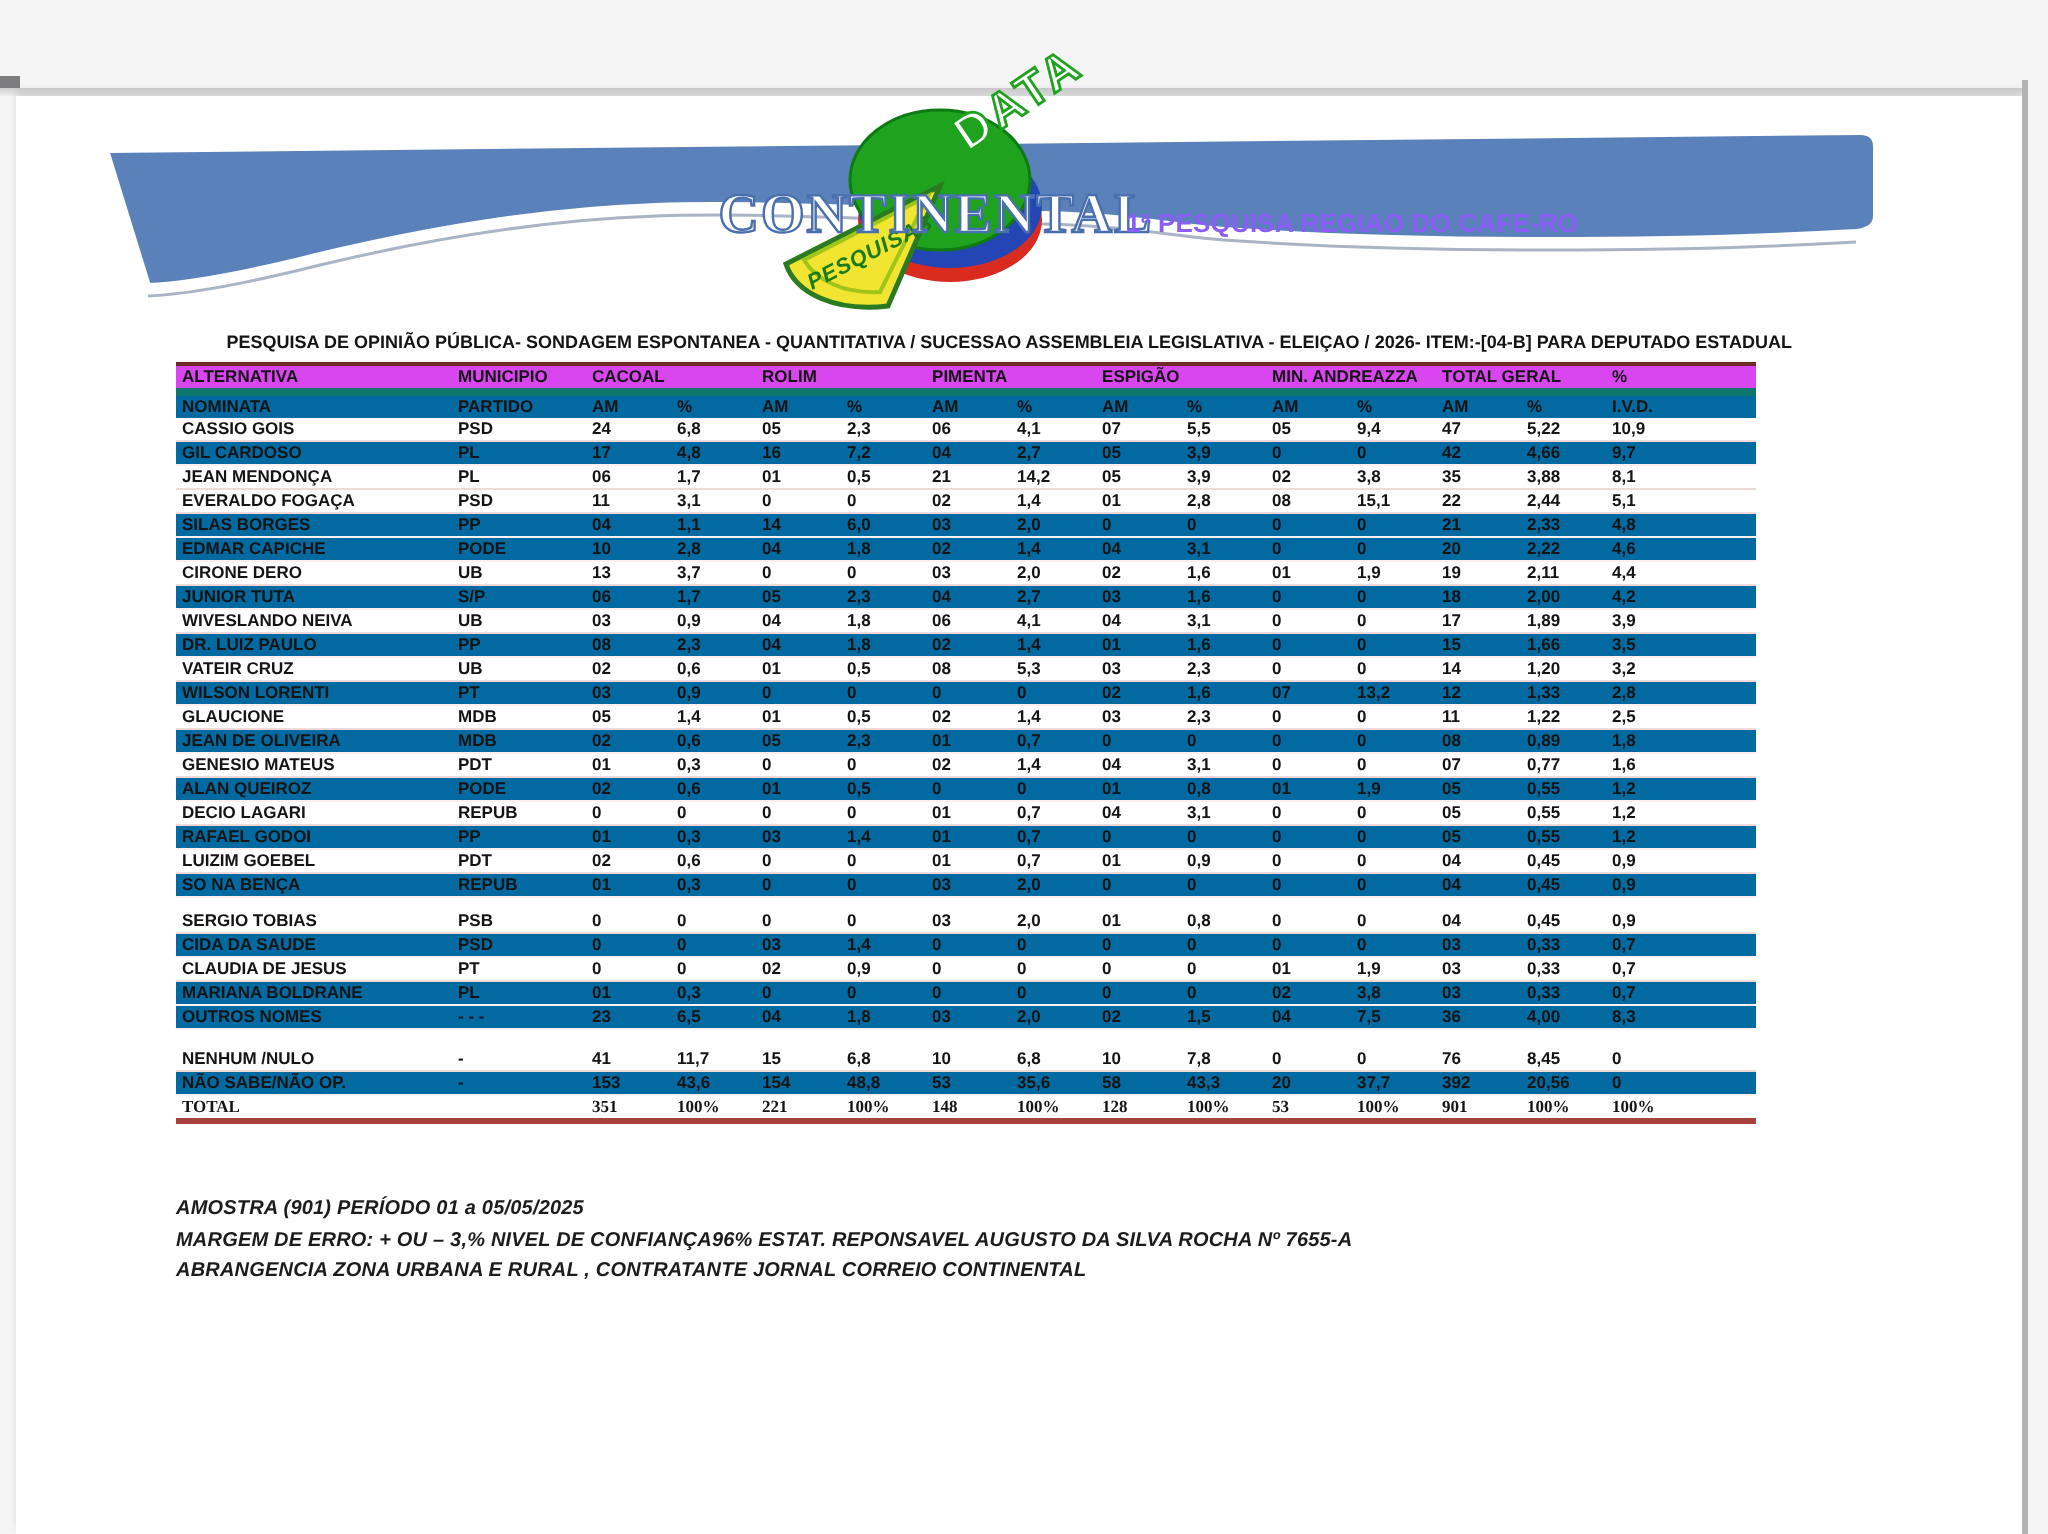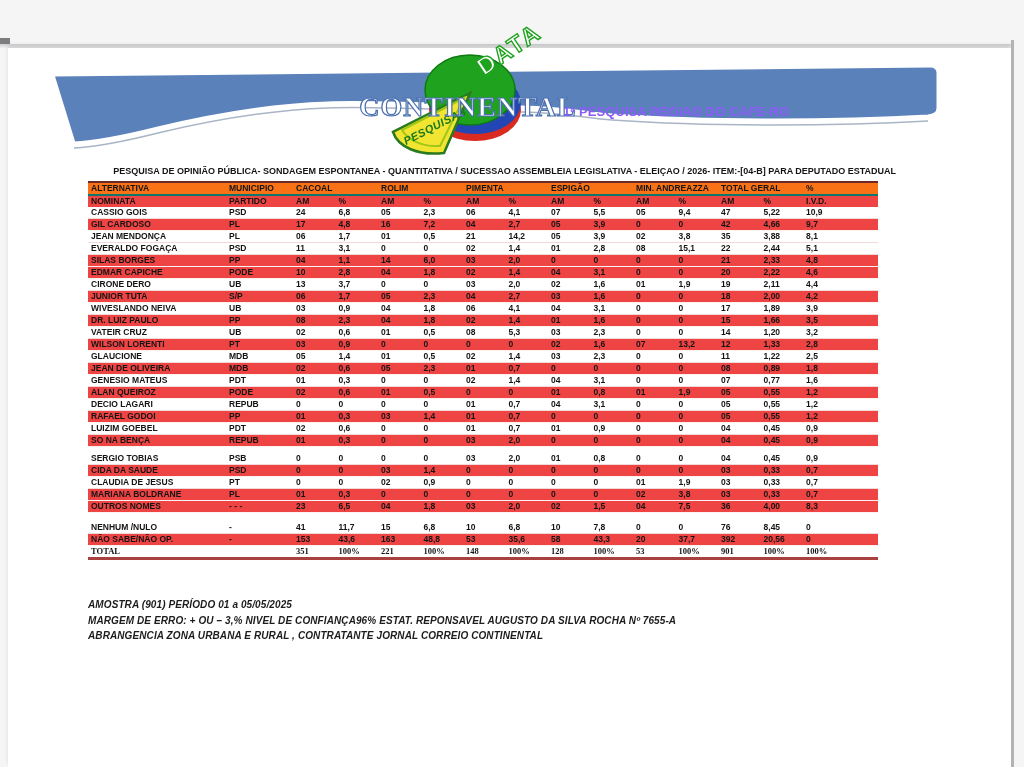--- a/index.html
+++ b/index.html
@@ -46,22 +46,22 @@
   .table-wrap{position:absolute;left:88px;top:181px;width:790px;}
   table.results{
     border-collapse:collapse;table-layout:fixed;width:790px;
     font-family:"Liberation Sans",sans-serif;font-size:8.5px;font-weight:bold;color:#141414;
   }
   table.results tr{height:11.4px;}
   table.results th,table.results td{
     padding:0 1px 0 3px;text-align:left;vertical-align:middle;
     white-space:nowrap;overflow:hidden;line-height:11px;font-weight:bold;
   }
-  tr.h1{border-top:2px solid #6d2a28;border-bottom:2px solid #0f766e;background:#f97316;}
-  tr.pink{background:#ef4444;}
+  tr.h1{border-top:2px solid #6d2a28;border-bottom:4px solid #0f766e;background:#d946ef;}
+  tr.pink{background:#0369a1;}
   tbody tr.datarow{border-bottom:1px solid #f0dad9;}
   tbody tr.datarow.pink{border-bottom:1px solid #fbf1f0;}
   tr.lastrow{border-bottom:3px solid #a8413e !important;font-family:Liberation Serif, serif;}
   tr.spacer-row{background:#fff;border:none;}
 
   .footer{
     position:absolute;left:88px;top:597px;width:700px;
     font-family:"Liberation Sans",sans-serif;
     font-size:10px;font-weight:bold;font-style:italic;color:#1c1c1c;
     line-height:15.5px;letter-spacing:0.1px;
@@ -602,21 +602,21 @@
           <td>0</td>
           <td>76</td>
           <td>8,45</td>
           <td>0</td>
         </tr>
         <tr class="datarow pink">
           <td>NÃO SABE/NÃO OP.</td>
           <td>-</td>
           <td>153</td>
           <td>43,6</td>
-          <td>163</td>
+          <td>154</td>
           <td>48,8</td>
           <td>53</td>
           <td>35,6</td>
           <td>58</td>
           <td>43,3</td>
           <td>20</td>
           <td>37,7</td>
           <td>392</td>
           <td>20,56</td>
           <td>0</td>

